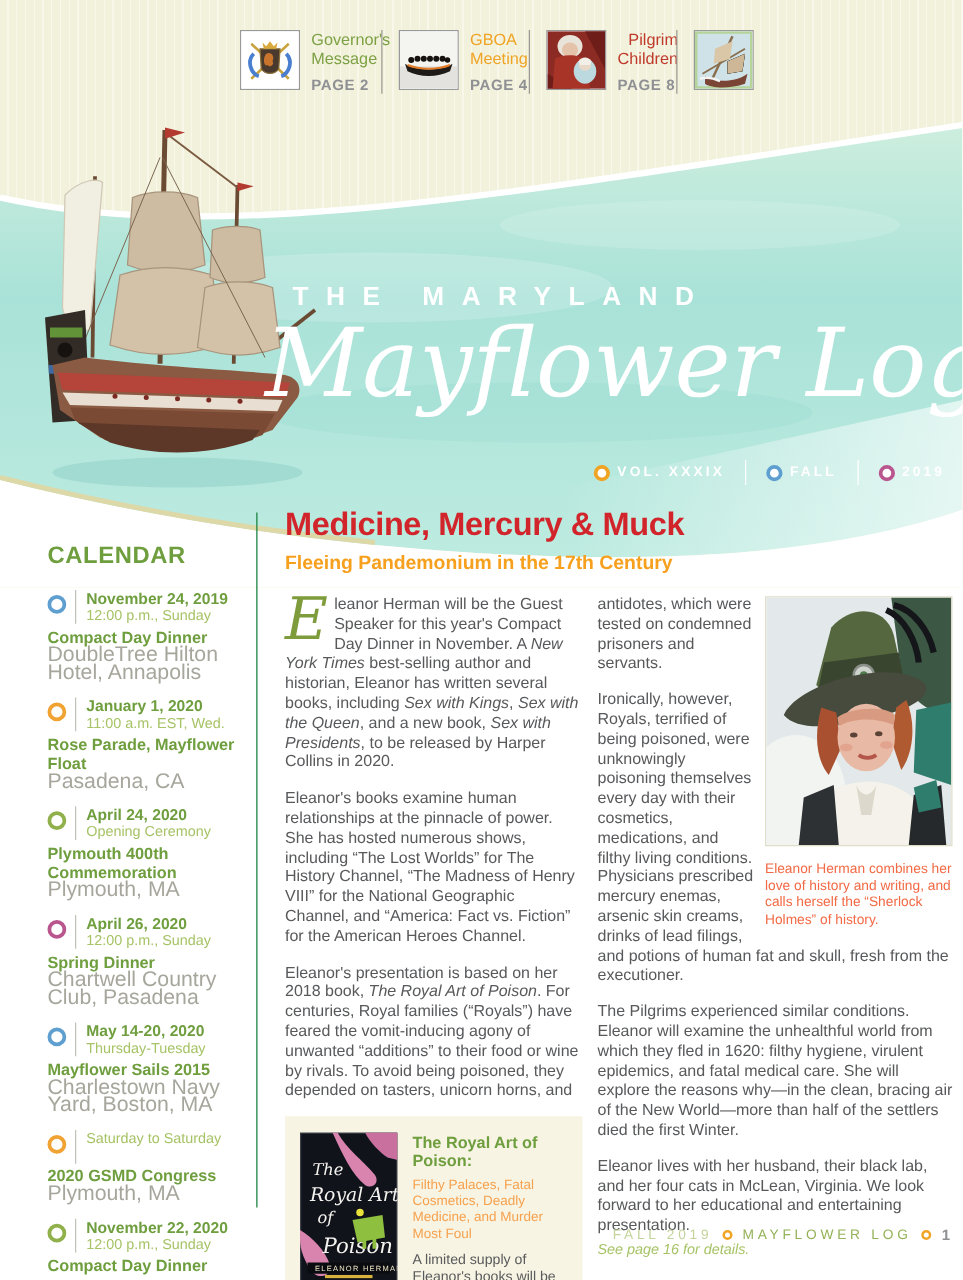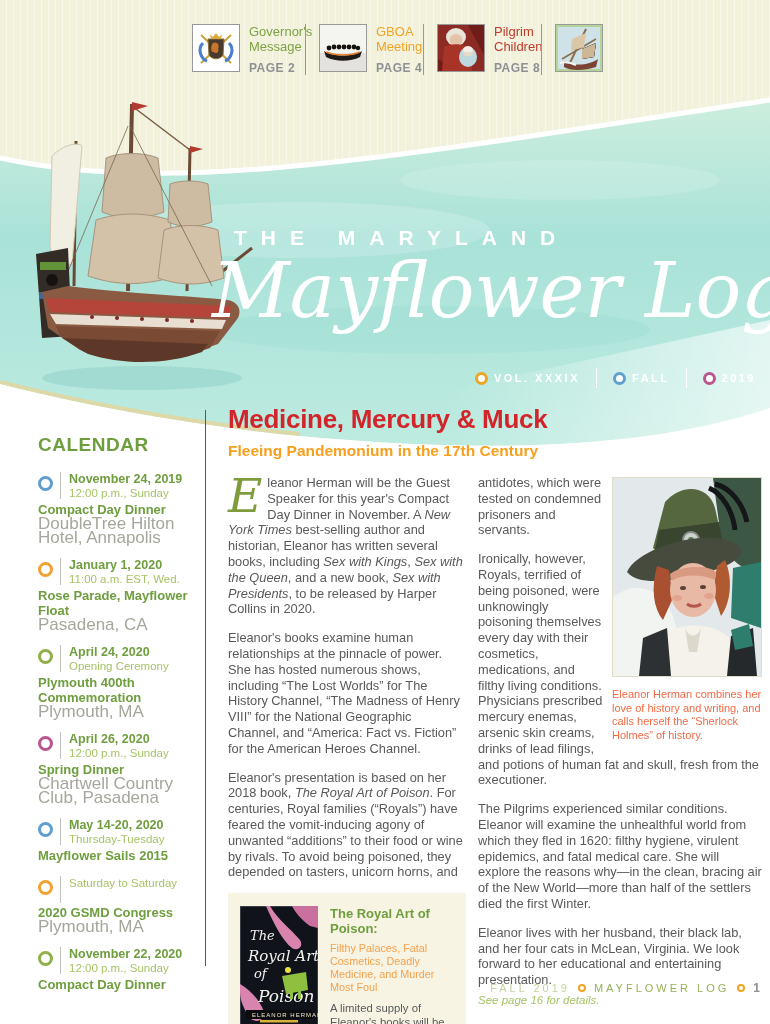--- a/index.html
+++ b/index.html
@@ -181,21 +181,21 @@
         <path d="M30,0 L46,0 L46,30 Z" fill="#6e1d18"></path>
         <path d="M0,34 L20,46 L0,46 Z" fill="#6e1d18"></path>
         <ellipse cx="18" cy="12" rx="10" ry="9" fill="#e9e4da"></ellipse>
         <ellipse cx="18" cy="15" rx="6.5" ry="6" fill="#e5c3ab"></ellipse>
         <path d="M6,22 C12,18 26,18 32,24 L34,46 L4,46 Z" fill="#a83427"></path>
         <ellipse cx="30" cy="32" rx="9" ry="10" fill="#bcd9e0"></ellipse>
         <ellipse cx="30" cy="27" rx="5" ry="4.5" fill="#e9d9c8"></ellipse>
         <path d="M25,24 C27,20 33,20 35,24 L34,27 L26,27 Z" fill="#f2efe8"></path>
       </svg>
       <div class="nav-text">
-        <div class="nav-label" style="color: rgb(191, 58, 43);">Pilgrim Children</div>
+        <div class="nav-label" style="color: rgb(191, 58, 43); text-align: right;">Pilgrim Children</div>
         <div class="nav-page">PAGE 8</div>
       </div>
     </div>
     <div class="nav-item">
       <svg class="thumb" viewBox="0 0 46 46">
         <rect width="46" height="46" fill="#cfe2e8"></rect>
         <rect x="1" y="1" width="44" height="44" fill="none" stroke="#b5d49a" stroke-width="2"></rect>
         <line x1="12" y1="42" x2="30" y2="4" stroke="#8a6f4e" stroke-width="2"></line>
         <line x1="6" y1="34" x2="40" y2="14" stroke="#8a6f4e" stroke-width="1.5"></line>
         <path d="M16,14 L30,8 L28,22 L15,26 Z" fill="#d9c7a8"></path>
@@ -287,20 +287,21 @@
   <div class="event">
     <div class="ehead">
       <span class="ring" style="border-color: rgb(95, 159, 208);"></span>
       <span class="evbar"></span>
       <div>
           <div class="edate">May 14-20, 2020</div>
       <div class="etime">Thursday-Tuesday</div>
         </div>
     </div>
     <div class="ename">Mayflower Sails 2015</div>
+    <div class="eloc">Charlestown Navy Yard, Boston, MA</div>
   </div>
 
   <div class="event">
     <div class="ehead">
       <span class="ring" style="border-color: rgb(240, 162, 51);"></span>
       <span class="evbar"></span>
       <div>
       <div class="etime">Saturday to Saturday</div>
         </div>
     </div>

